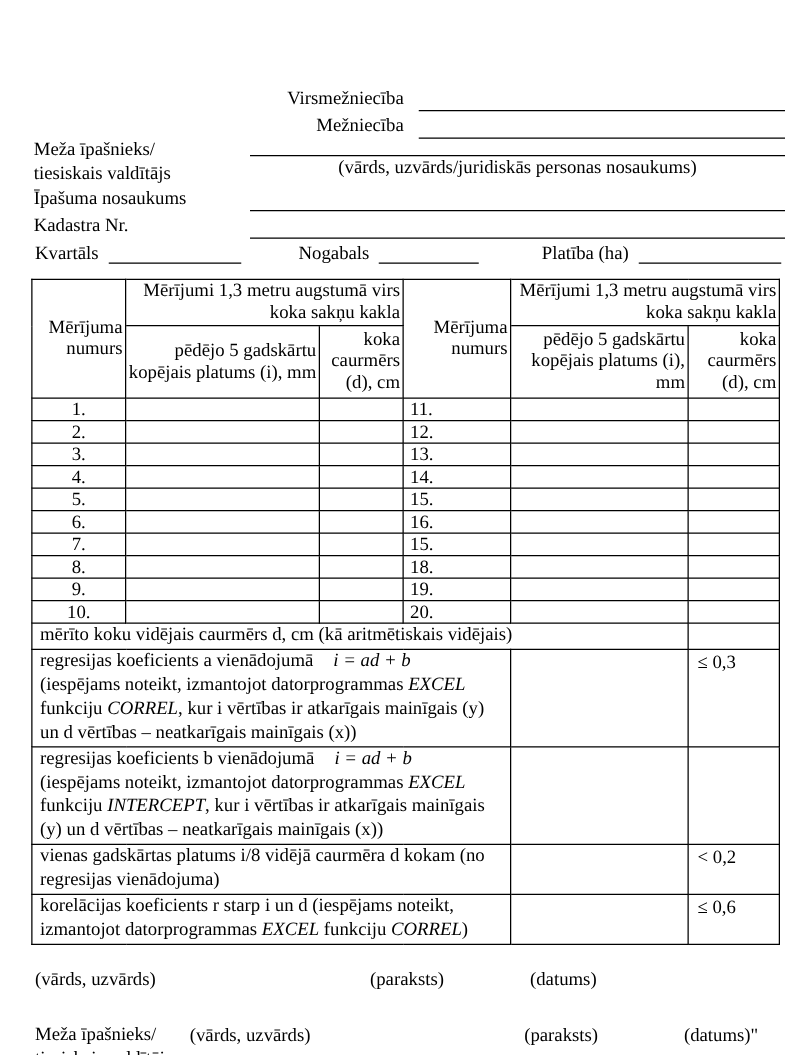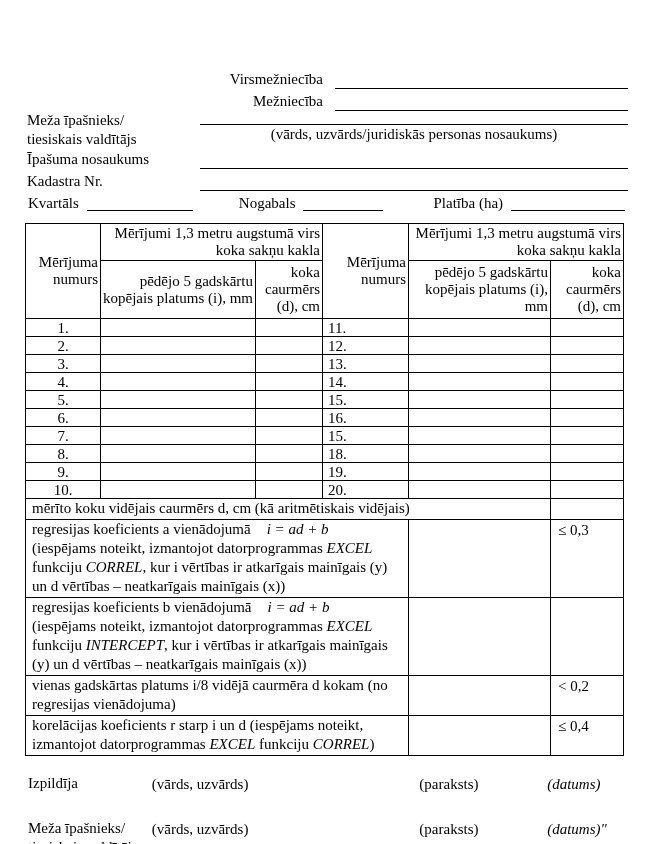--- a/index.html
+++ b/index.html
@@ -55,21 +55,21 @@
   .row-d td, .row-e td { height: 38px; }
 
   
   .frow { display: flex; margin: 0 18px 0 28px; }
   .frow1 { margin-top: 18px; }
   .frow2 { margin-top: 25px; }
   .flabel { width: 124px; line-height: 19px; }
   .sig { display: flex; flex-direction: row; }
   .sig-a { width: 218px; }
   .sig-b { width: 104px; margin-left: 50px; }
-  .sig-c { width: 80px; margin-left: 24px; font-style: italic; }
+  .sig-c { width: 80px; margin-left: 24px; }
   .sig-line { border-bottom: 1px solid #000; height: 14px; }
   .frow2 .sig-line { height: 30px; }
   .sig-cap { text-align: center; line-height: 20px; }
 </style>
 </head>
 <body>
 
 <div class="page">
 
   <div class="hrow">
@@ -241,27 +241,26 @@
         <td class="sum-text" colspan="4">vienas gadskārtas platums i/8 vidējā caurmēra d kokam (no regresijas vienādojuma)</td>
         <td class="sum-blank"></td>
         <td class="sum-limit">&lt; 0,2</td>
       </tr>
 
       <tr class="row-e">
         <td class="sum-text" colspan="4">
           <div class="sum-note"><span>korelācijas koeficients r starp i un d (iespējams noteikt, izmantojot datorprogrammas </span><i>EXCEL</i><span> funkciju </span><i>CORREL</i><span>)</span></div>
         </td>
         <td class="sum-blank"></td>
-        <td class="sum-limit">≤ 0,4</td>
+        <td class="sum-limit">≤ 0,6</td>
       </tr>
     </tbody>
   </table>
 
   <div class="frow frow1">
-    <div class="flabel">Izpildīja</div>
     <div class="sig sig-a">
       <div class="sig-line"></div>
       <div class="sig-cap">(vārds, uzvārds)</div>
     </div>
     <div class="sig sig-b">
       <div class="sig-line"></div>
       <div class="sig-cap">(paraksts)</div>
     </div>
     <div class="sig sig-c">
       <div class="sig-line"></div>

